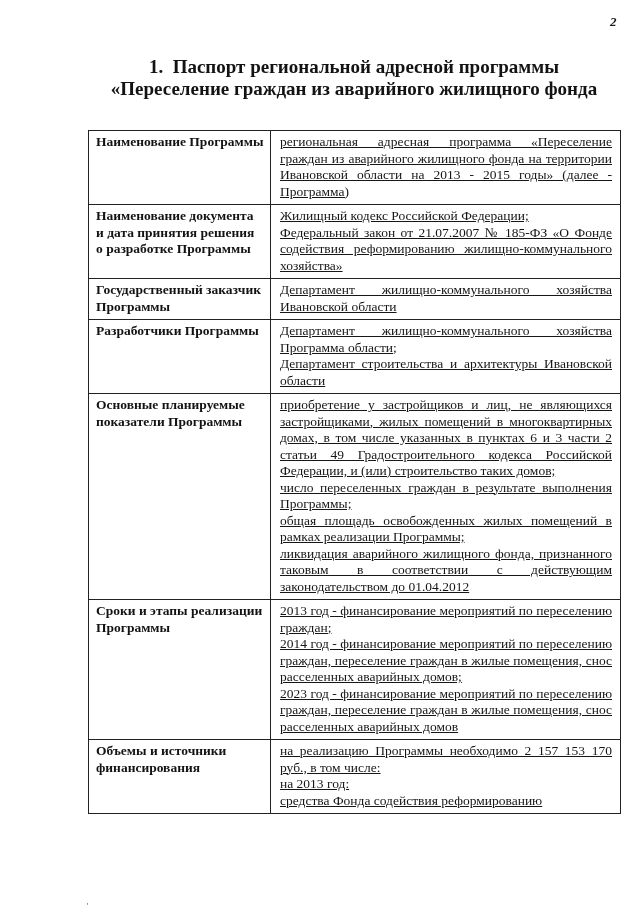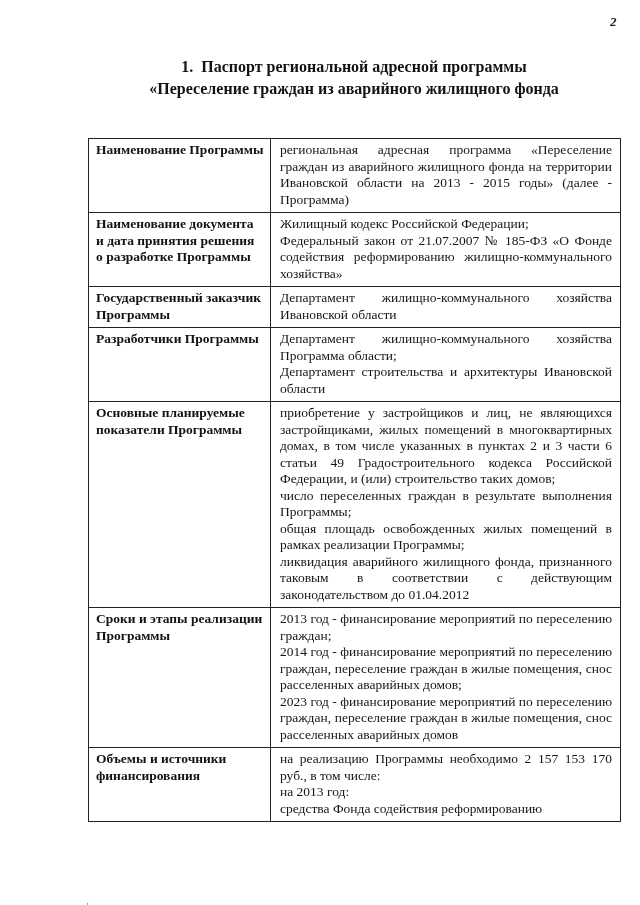--- a/index.html
+++ b/index.html
@@ -24,28 +24,28 @@
     font-style: italic;
     color: #1a1a1a;
   }
   .doc-title {
     position: absolute;
     top: 56px;
     left: 68px;
     width: 572px;
     text-align: center;
     font-weight: 700;
-    font-size: 16px;
+    font-size: 19px;
     line-height: 22px;
     color: #131313;
   }
   .doc-title div { white-space: nowrap; }
   table.passport-table {
     position: absolute;
-    top: 138px;
+    top: 130px;
     left: 88px;
     width: 532px;
     border-collapse: collapse;
     table-layout: fixed;
   }
   table.passport-table td {
     border: 1.5px solid #222222;
     vertical-align: top;
   }
   td.label-cell {
@@ -55,21 +55,21 @@
     padding: 3px 6px 4px 7px;
     color: #131313;
   }
   td.value-cell {
     font-size: 13.5px;
     line-height: 16.5px;
     padding: 3px 8px 4px 9px;
     text-align: justify;
     color: #161616;
   }
-  td.value-cell p { margin: 0; }
+  td.value-cell p { margin: 0; text-decoration: underline; }
   .footer-note {
     position: absolute;
     top: 886px;
     left: 55px;
     font-size: 7px;
     letter-spacing: 0.2px;
     color: #2b2b2b;
     opacity: 0.85;
     margin-top: 16px;
   }
@@ -112,21 +112,21 @@
       <tr>
         <td class="label-cell">Разработчики Программы</td>
         <td class="value-cell">
           <p>Департамент жилищно-коммунального хозяйства Программа области;</p>
           <p>Департамент строительства и архитектуры Ивановской области</p>
         </td>
       </tr>
       <tr>
         <td class="label-cell">Основные планируемые показатели Программы</td>
         <td class="value-cell">
-          <p>приобретение у застройщиков и лиц, не являющихся застройщиками, жилых помещений в многоквартирных домах, в том числе указанных в пунктах 2 и 3 части 6 статьи 49 Градостроительного кодекса Российской Федерации, и (или) строительство таких домов;</p>
+          <p>приобретение у застройщиков и лиц, не являющихся застройщиками, жилых помещений в многоквартирных домах, в том числе указанных в пунктах 6 и 3 части 2 статьи 49 Градостроительного кодекса Российской Федерации, и (или) строительство таких домов;</p>
           <p>число переселенных граждан в результате выполнения Программы;</p>
           <p>общая площадь освобожденных жилых помещений в рамках реализации Программы;</p>
           <p>ликвидация аварийного жилищного фонда, признанного таковым в соответствии с действующим законодательством до 01.04.2012</p>
         </td>
       </tr>
       <tr>
         <td class="label-cell">Сроки и этапы реализации Программы</td>
         <td class="value-cell">
           <p>2013 год - финансирование мероприятий по переселению граждан;</p>
           <p>2014 год - финансирование мероприятий по переселению граждан, переселение граждан в жилые помещения, снос расселенных аварийных домов;</p>

